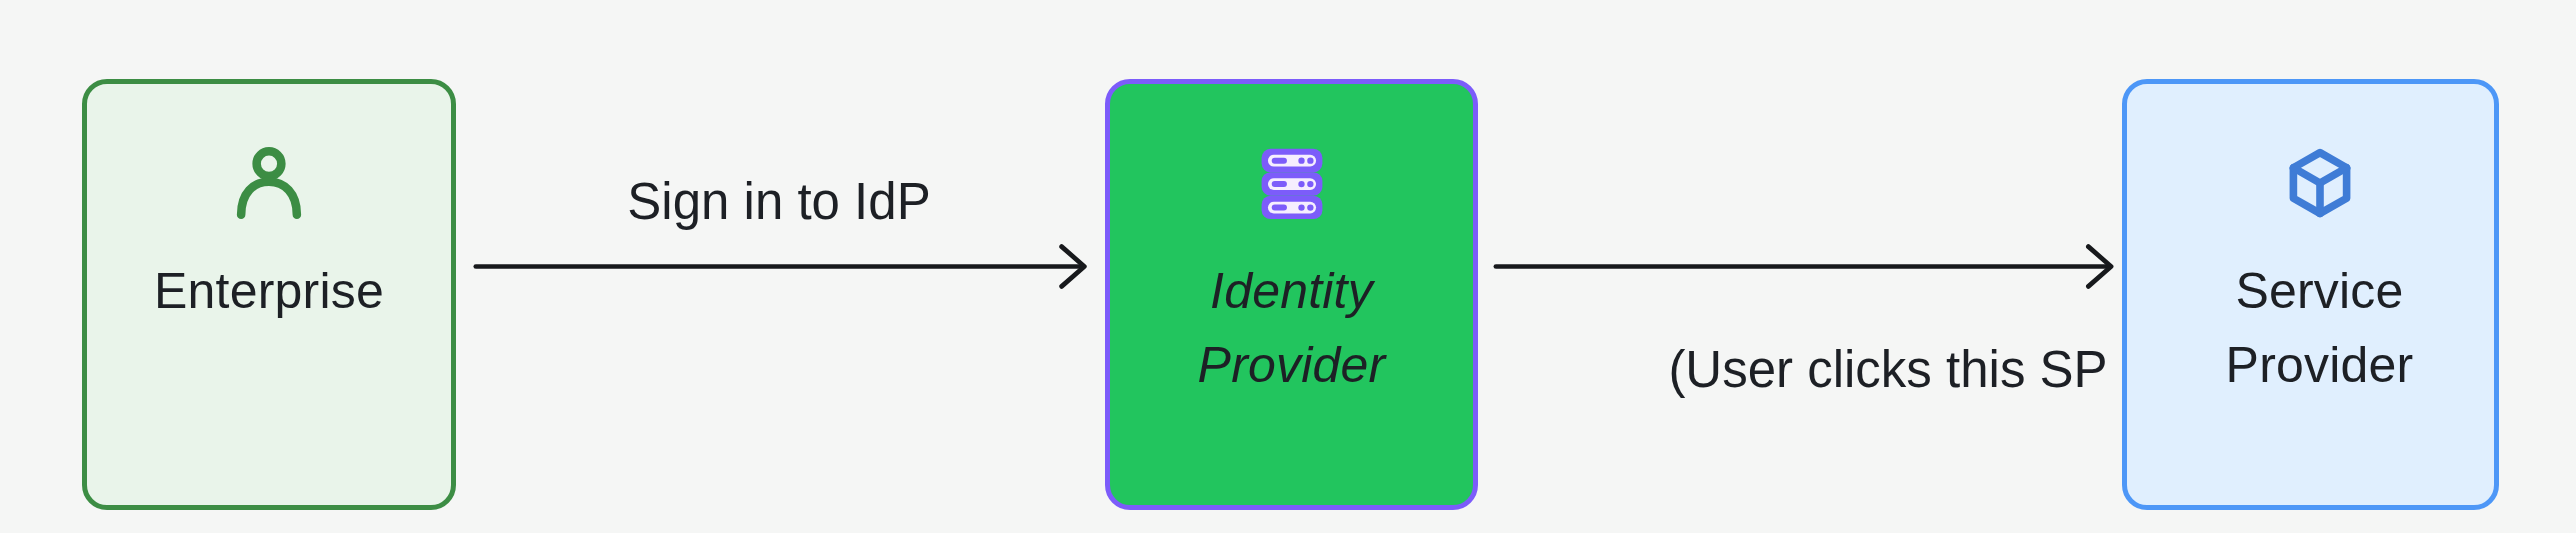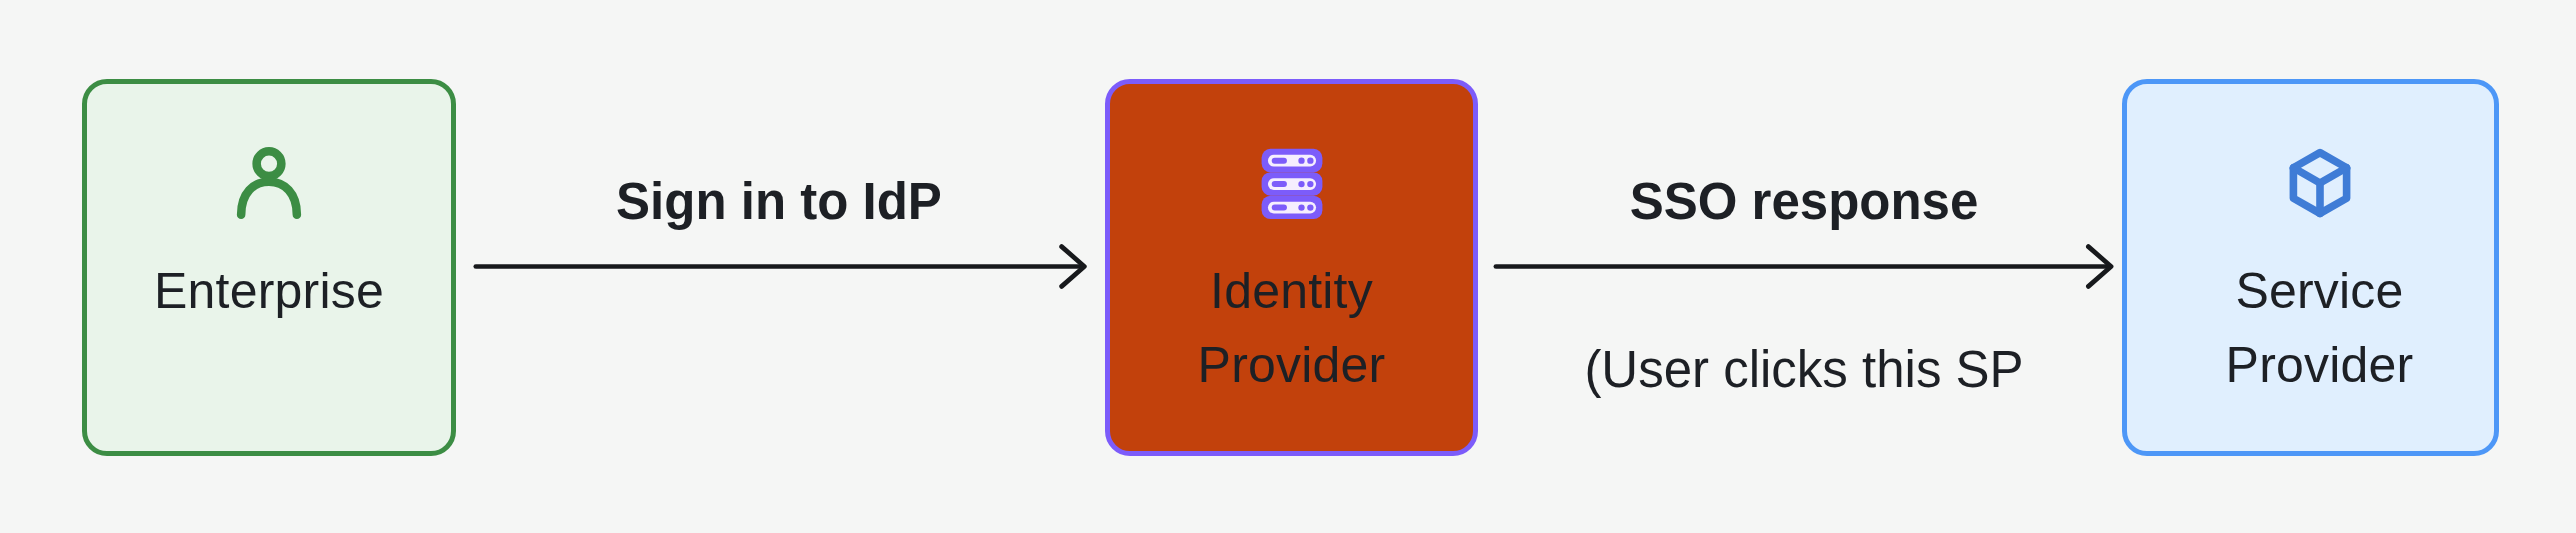--- a/index.html
+++ b/index.html
@@ -10,21 +10,21 @@
     position: relative;
     width: 2576px;
     height: 533px;
     overflow: hidden;
     font-family: "Liberation Sans", "DejaVu Sans", sans-serif;
     color: var(--text, #1d2025);
   }
   .node {
     position: absolute;
     top: 79px;
-    height: 377px;
+    height: 431px;
     box-sizing: border-box;
     border: 5.7px solid #888;
     border-radius: 25px;
     display: flex;
     flex-direction: column;
     align-items: center;
     padding-top: 61px;
     gap: 33px;
   }
   .node-user    { left: 82px;   width: 374px; }
@@ -59,29 +59,29 @@
     stroke-width: 5;
     fill: none;
     stroke-linecap: round;
     stroke-linejoin: round;
   }
   .edge-label {
     position: absolute;
     transform: translate(-50%, -50%);
     font-size: 51px;
     line-height: 59px;
-    font-weight: 700;
+    font-weight: 400;
     white-space: nowrap;
     text-align: right;
   }
   .edge1-label { left: 779px;  top: 201px; }
   .edge2-label { left: 1804px; top: 201px; }
   .edge2-note {
     position: absolute;
-    left: 1804px;
+    left: 1888px;
     top: 370px;
     transform: translate(-50%, -50%);
     font-size: 51px;
     line-height: 76px;
     font-weight: 500;
     white-space: nowrap;
     text-align: center;
   }
 </style>
 </head>
@@ -100,21 +100,21 @@
       <div>Enterprise</div>
     </div>
   </div>
 
   <svg class="edge-svg edge1-svg" viewBox="0 0 660 56">
     <line x1="7" y1="28" x2="646" y2="28"></line>
     <polyline points="626,7 650,28 626,49"></polyline>
   </svg>
   <div class="edge-label edge1-label">Sign in to IdP</div>
 
-  <div class="node node-idp" style="border-color: rgb(124, 92, 250); background: #c2410c; --bg: #f5eefe;">
+  <div class="node node-idp" style="border-color: rgb(124, 92, 250); background: #22c55e; font-style: italic; --bg: #f5eefe;">
     <span class="icon" style="color: rgb(124, 92, 250);">
       <svg viewBox="0 0 24 24">
         <g fill="currentColor">
           <rect x="2.4" y="1.2" width="19.2" height="7.4" rx="2.8"></rect>
           <rect x="2.4" y="8.6" width="19.2" height="7.4" rx="2.8"></rect>
           <rect x="2.4" y="16.0" width="19.2" height="7.4" rx="2.8"></rect>
         </g>
         <g fill="var(--bg, #f5eefe)">
           <rect x="4.4" y="3.1" width="15.2" height="3.7" rx="1.85"></rect>
           <rect x="4.4" y="10.5" width="15.2" height="3.7" rx="1.85"></rect>
@@ -136,21 +136,20 @@
     <div class="node-label">
       <div>Identity</div>
       <div>Provider</div>
     </div>
   </div>
 
   <svg class="edge-svg edge2-svg" viewBox="0 0 662 56">
     <line x1="6" y1="28" x2="652" y2="28"></line>
     <polyline points="632,7 656,28 632,49"></polyline>
   </svg>
-  <div class="edge-label edge2-label">SSO response</div>
   <div class="edge2-note">
     <div>(User clicks this SP</div>
   </div>
 
   <div class="node node-sp" style="border-color: rgb(77, 151, 247); background: rgb(224, 239, 254); padding-left: 18px; --bg: #e0effe;">
     <span class="icon" style="color: rgb(63, 124, 214);">
       <svg viewBox="0 0 24 24" fill="none" stroke="currentColor" stroke-width="2.4" stroke-linejoin="round" stroke-linecap="round">
         <path d="M12 2.4 L20.4 7.2 V16.8 L12 21.6 L3.6 16.8 V7.2 Z"></path>
         <path d="M3.6 7.2 L12 12 L20.4 7.2"></path>
         <path d="M12 12 V21.6"></path>

